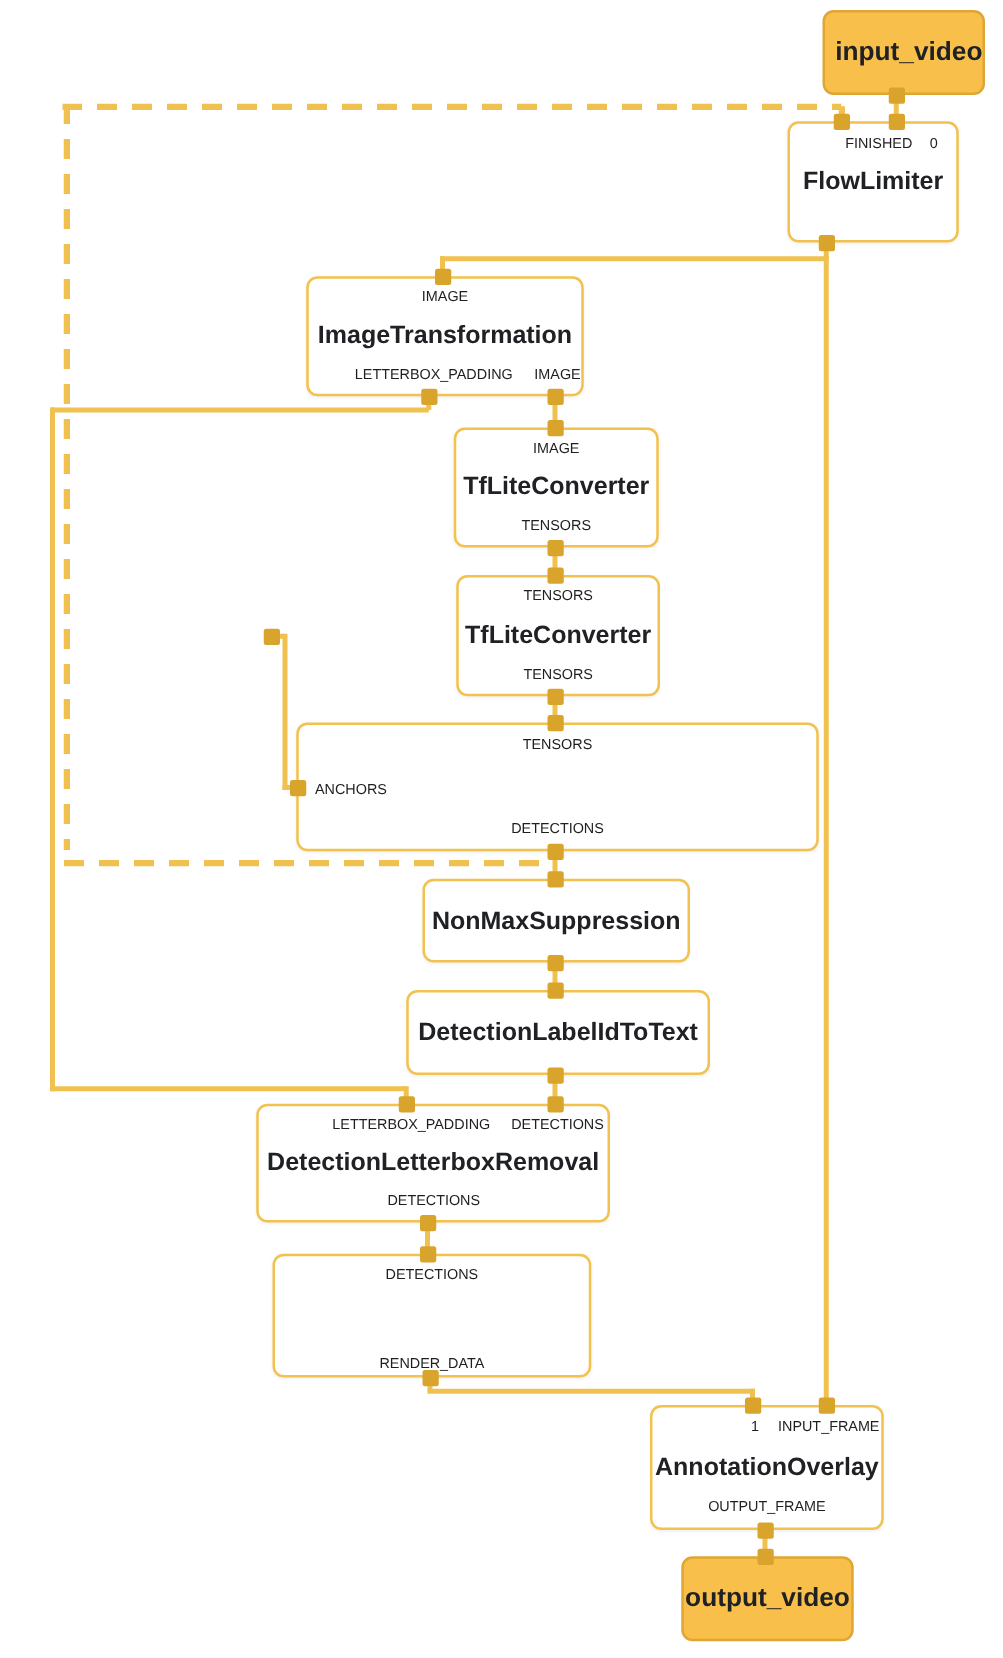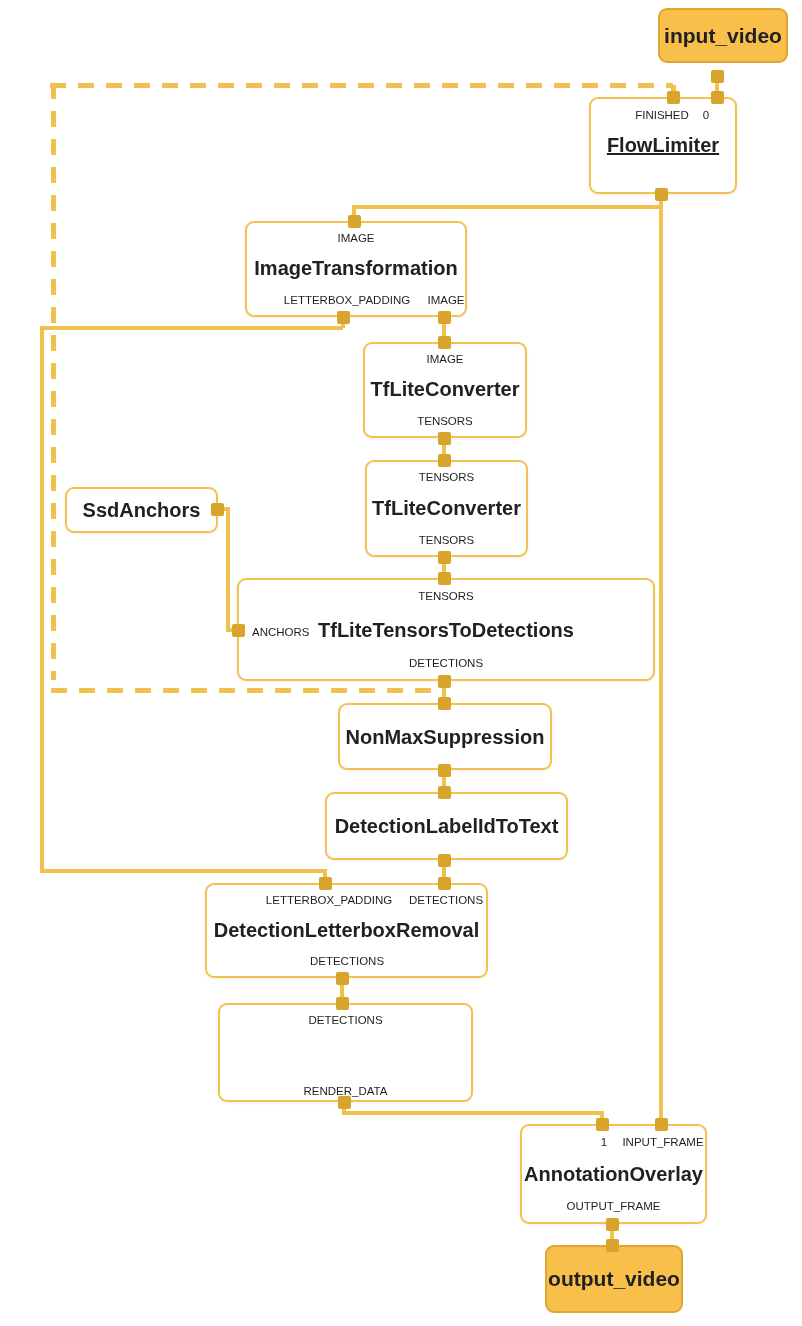--- a/index.html
+++ b/index.html
@@ -81,28 +81,28 @@
   <div class="ev" style="left:442px;top:768px;height:24px;"></div>
   <div class="ev" style="left:442px;top:858px;height:25px;"></div>
   <div class="ev" style="left:340px;top:976px;height:27px;"></div>
 
   <div class="ev" style="left:342px;top:1100px;height:13px;"></div>
   <div class="eh" style="left:342px;top:1111px;width:262px;"></div>
   <div class="ev" style="left:600px;top:1111px;height:13px;"></div>
 
   <div class="ev" style="left:610px;top:1222px;height:23px;"></div>
 
-  <div class="stream" style="left:658px;top:8px;width:130px;height:55px;">
+  <div class="stream" style="left:658px;top:8px;width:130px;height:68px;justify-content:flex-end;">
     <span>input_video</span>
   </div>
 
-  <div class="node" style="left:589px;top:97px;width:148px;height:97px;">
+  <div class="node" style="left:630px;top:97px;width:137px;height:97px;">
     <span class="plabel" style="left:71px;top:9px;">FINISHED</span>
     <span class="plabel" style="left:115px;top:9px;">0</span>
-    <div class="title" style="top:33px;text-decoration:underline;">FlowLimiter</div>
+    <div class="title" style="top:33px;">FlowLimiter</div>
   </div>
 
   <div class="node" style="left:245px;top:221px;width:222px;height:96px;">
     <span class="plabel" style="left:109px;top:8px;">IMAGE</span>
     <div class="title" style="top:32px;">ImageTransformation</div>
     <span class="plabel" style="left:100px;bottom:8px;">LETTERBOX_PADDING</span>
     <span class="plabel" style="left:199px;bottom:8px;">IMAGE</span>
   </div>
 
   <div class="node" style="left:363px;top:342px;width:164px;height:96px;">
@@ -110,28 +110,24 @@
     <div class="title" style="top:32px;">TfLiteConverter</div>
     <span class="plabel centered" style="bottom:8px;">TENSORS</span>
   </div>
 
   <div class="node" style="left:365px;top:460px;width:163px;height:97px;">
     <span class="plabel centered" style="top:8px;">TENSORS</span>
     <div class="title" style="top:33px;">TfLiteConverter</div>
     <span class="plabel centered" style="bottom:8px;">TENSORS</span>
   </div>
 
-  <div class="node flex" style="left:65px;top:487px;width:153px;height:46px;">
-    <div class="title">SsdAnchors</div>
-  </div>
 
   <div class="node" style="left:237px;top:578px;width:418px;height:103px;">
     <span class="plabel centered" style="top:9px;">TENSORS</span>
     <span class="plabel noshift" style="left:13px;top:45px;">ANCHORS</span>
-    <div class="title" style="top:37px;">TfLiteTensorsToDetections</div>
     <span class="plabel centered" style="bottom:9px;">DETECTIONS</span>
   </div>
 
   <div class="node flex" style="left:325px;top:792px;width:243px;height:68px;">
     <div class="title">DetectionLabelIdToText</div>
   </div>
 
   <div class="node flex" style="left:338px;top:703px;width:214px;height:67px;">
     <div class="title">NonMaxSuppression</div>
   </div>

